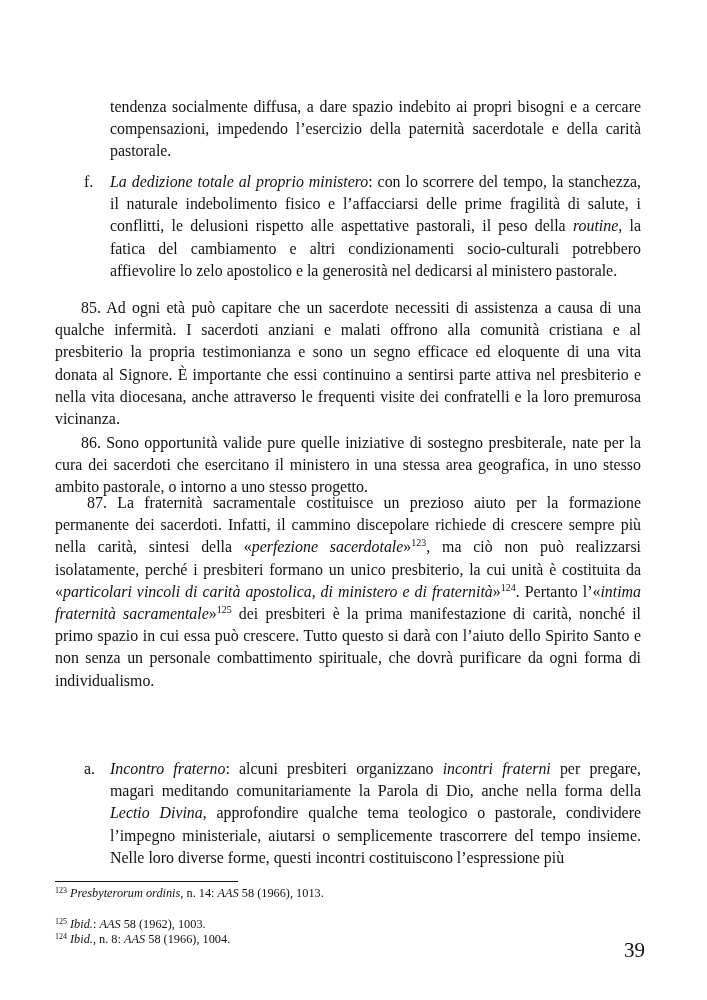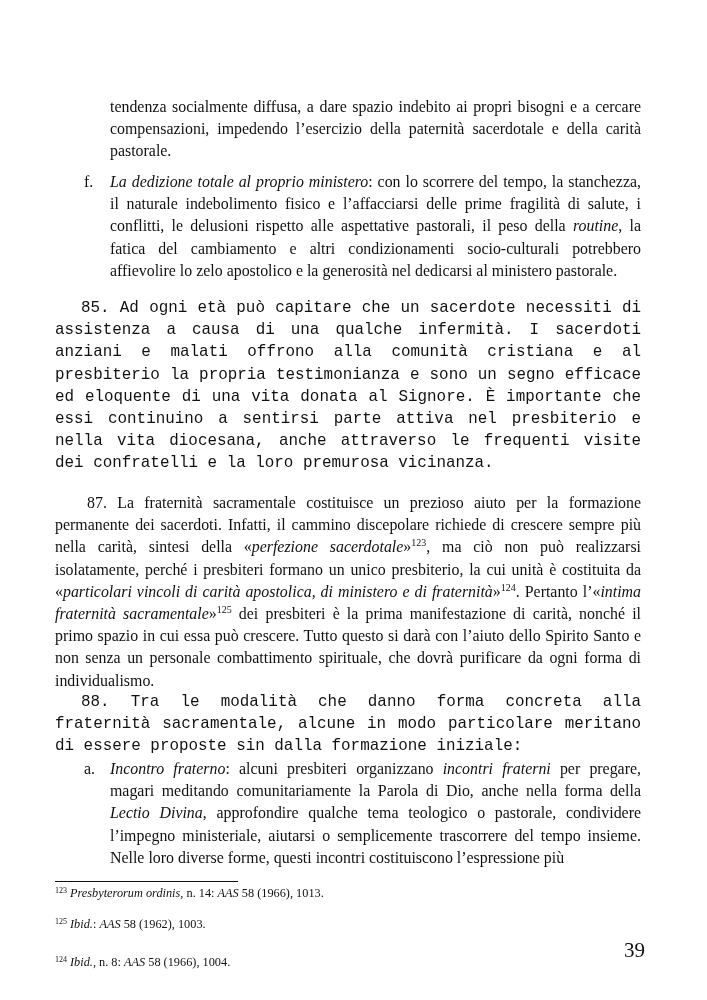--- a/index.html
+++ b/index.html
@@ -1,21 +1,21 @@
 <!DOCTYPE html>
 <html><head>
 <meta charset="utf-8">
 <style>
   html, body { margin: 0; padding: 0; background: #ffffff; }
   body { width: 707px; height: 1000px; position: relative; overflow: hidden;
          font-family: "Liberation Serif", "DejaVu Serif", serif; color: #111; }
   .page { position: absolute; left: 0; top: 0; width: 707px; height: 1000px; }
   .para { position: absolute; left: 55px; width: 586px; font-size: 15.9px; line-height: 22.2px;
           text-align: justify; text-align-last: left; margin: 0; }
-  .indent { text-indent: 26px; font-family: Liberation Mono, monospace; }
+  .indent { text-indent: 26px; }
   .indent87 { text-indent: 32px; }
   .list-item { position: absolute; left: 87px; width: 554px; font-size: 15.9px; line-height: 22.2px;
                text-align: justify; margin: 0; }
   .list-item .marker { position: absolute; left: -26px; top: 0; }
   .list-cont { position: absolute; left: 110px; width: 531px; font-size: 15.9px; line-height: 22.2px;
                text-align: justify; margin: 0; }
   i { font-style: italic; }
   sup { font-size: 10px; line-height: 0; vertical-align: 6px; }
   .rule { position: absolute; left: 55px; top: 881px; width: 183px; height: 0; border-top: 1px solid #111; }
   .fn { position: absolute; left: 55px; font-size: 12.3px; line-height: 14px; margin: 0; white-space: nowrap; }
@@ -28,37 +28,37 @@
 <div class="page">
 
   <p class="list-cont" style="top:96px;">tendenza socialmente diffusa, a dare spazio indebito ai propri bisogni e a cercare compensazioni, impedendo l’esercizio della paternità sacerdotale e della carità pastorale.</p>
 
   <p class="list-item" style="top:171px; left:110px; width:531px;">
     <span class="marker">f.</span><i>La dedizione totale al proprio ministero</i><span>: con lo scorrere del tempo, la stanchezza, il naturale indebolimento fisico e l’affacciarsi delle prime fragilità di salute, i conflitti, le delusioni rispetto alle aspettative pastorali, il peso della </span><i>routine</i><span>, la fatica del cambiamento e altri condizionamenti socio-culturali potrebbero affievolire lo zelo apostolico e la generosità nel dedicarsi al ministero pastorale.</span>
   </p>
 
   <p class="para indent" style="top:297px;">85. Ad ogni età può capitare che un sacerdote necessiti di assistenza a causa di una qualche infermità. I sacerdoti anziani e malati offrono alla comunità cristiana e al presbiterio la propria testimonianza e sono un segno efficace ed eloquente di una vita donata al Signore. È importante che essi continuino a sentirsi parte attiva nel presbiterio e nella vita diocesana, anche attraverso le frequenti visite dei confratelli e la loro premurosa vicinanza.</p>
 
+  <p class="para indent" style="top:432px;">86. Sono opportunità valide pure quelle iniziative di sostegno presbiterale, nate per la cura dei sacerdoti che esercitano il ministero in una stessa area geografica, in uno stesso ambito pastorale, o intorno a uno stesso progetto.</p>
 
   <p class="para indent87" style="top:492px;">
     <span>87. La fraternità sacramentale costituisce un prezioso aiuto per la formazione permanente dei sacerdoti. Infatti, il cammino discepolare richiede di crescere sempre più nella carità, sintesi della «</span><i>perfezione sacerdotale</i><span>»</span><sup>123</sup><span>, ma ciò non può realizzarsi isolatamente, perché i presbiteri formano un unico presbiterio, la cui unità è costituita da «</span><i>particolari vincoli di carità apostolica, di ministero e di fraternità</i><span>»</span><sup>124</sup><span>. Pertanto l’«</span><i>intima fraternità sacramentale</i><span>»</span><sup>125</sup><span> dei presbiteri è la prima manifestazione di carità, nonché il primo spazio in cui essa può crescere. Tutto questo si darà con l’aiuto dello Spirito Santo e non senza un personale combattimento spirituale, che dovrà purificare da ogni forma di individualismo.</span>
   </p>
 
-  <p class="para indent" style="top:691px;">88. Tra le modalità che danno forma concreta alla fraternità sacramentale, alcune in modo particolare meritano di essere proposte sin dalla formazione iniziale:</p>
 
   <p class="list-item" style="top:758px; left:110px; width:531px;">
     <span class="marker">a.</span><i>Incontro fraterno</i><span>: alcuni presbiteri organizzano </span><i>incontri fraterni</i><span> per pregare, magari meditando comunitariamente la Parola di Dio, anche nella forma della </span><i>Lectio Divina</i><span>, approfondire qualche tema teologico o pastorale, condividere l’impegno ministeriale, aiutarsi o semplicemente trascorrere del tempo insieme. Nelle loro diverse forme, questi incontri costituiscono l’espressione più</span>
   </p>
 
   <div class="rule"></div>
 
   <p class="fn" style="top:886px;text-align:right;">
     <sup>123</sup><i>Presbyterorum ordinis</i><span>, n. 14: </span><i>AAS</i><span> 58 (1966), 1013.</span>
   </p>
-  <p class="fn" style="top:955px;">
+  <p class="fn" style="top:932px;">
     <sup>124</sup><i>Ibid.</i><span>, n. 8: </span><i>AAS</i><span> 58 (1966), 1004.</span>
   </p>
   <p class="fn" style="top:917px;">
     <sup>125</sup><i>Ibid.</i><span>: </span><i>AAS</i><span> 58 (1962), 1003.</span>
   </p>
 
   <div class="pagenum">39</div>
 </div>
 
 </body></html>

